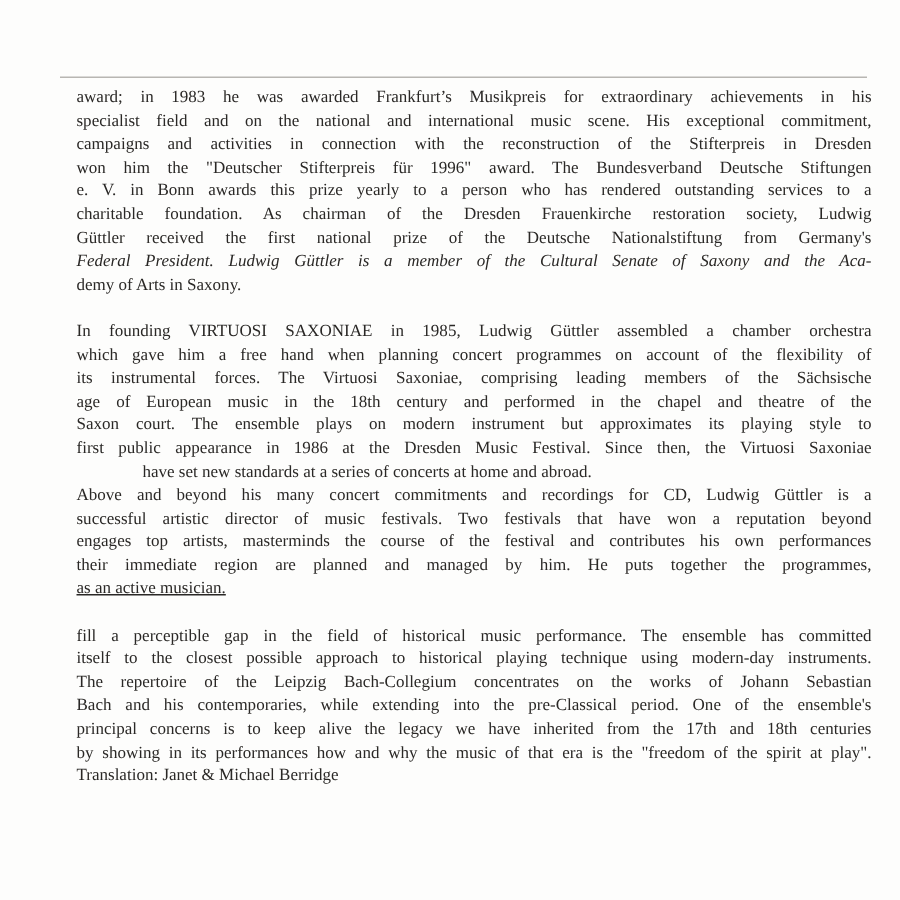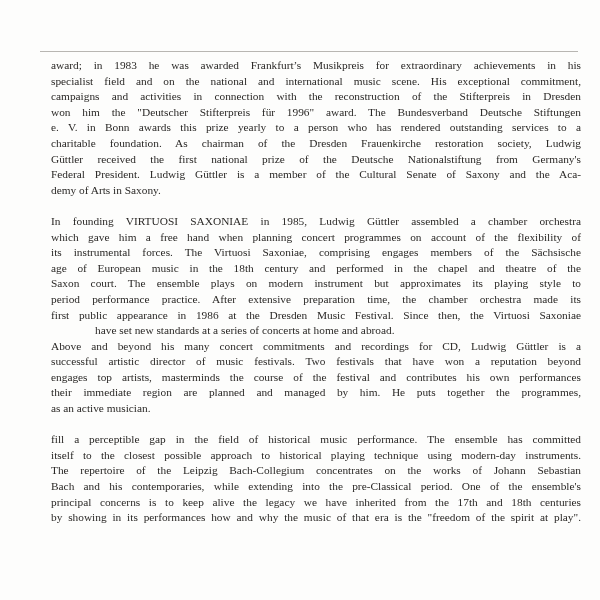--- a/index.html
+++ b/index.html
@@ -36,43 +36,43 @@
 
 <div class="page">
   <div>
     <span class="line" style="display: block;">award; in 1983 he was awarded Frankfurt’s Musikpreis for extraordinary achievements in his</span>
     <span class="line" style="display: block;">specialist field and on the national and international music scene. His exceptional commitment,</span>
     <span class="line" style="display: block;">campaigns and activities in connection with the reconstruction of the Stifterpreis in Dresden</span>
     <span class="line" style="display: block;">won him the "Deutscher Stifterpreis für 1996" award. The Bundesverband Deutsche Stiftungen</span>
     <span class="line" style="display: block;">e. V. in Bonn awards this prize yearly to a person who has rendered outstanding services to a</span>
     <span class="line" style="display: block;">charitable foundation. As chairman of the Dresden Frauenkirche restoration society, Ludwig</span>
     <span class="line" style="display: block;">Güttler received the first national prize of the Deutsche Nationalstiftung from Germany's</span>
-    <span class="line" style="display: block;">Federal President. Ludwig Güttler is a member of the Cultural Senate of Saxony and the Aca-</span>
+    <span class="line" style="display: block; font-style: italic;">Federal President. Ludwig Güttler is a member of the Cultural Senate of Saxony and the Aca-</span>
     <span class="line last" style="display: block;">demy of Arts in Saxony.</span>
   </div>
   <div class="gap"></div>
   <div>
     <span class="line" style="display: block;">In founding VIRTUOSI SAXONIAE in 1985, Ludwig Güttler assembled a chamber orchestra</span>
     <span class="line" style="display: block;">which gave him a free hand when planning concert programmes on account of the flexibility of</span>
-    <span class="line" style="display: block;">its instrumental forces. The Virtuosi Saxoniae, comprising engages members of the Sächsische</span>
+    <span class="line" style="display: block;">its instrumental forces. The Virtuosi Saxoniae, comprising leading members of the Sächsische</span>
     <span class="line" style="display: block;">age of European music in the 18th century and performed in the chapel and theatre of the</span>
     <span class="line" style="display: block;">Saxon court. The ensemble plays on modern instrument but approximates its playing style to</span>
-    <span class="line" style="display: block;">period performance practice. After extensive preparation time, the chamber orchestra made its</span>
     <span class="line" style="display: block;">first public appearance in 1986 at the Dresden Music Festival. Since then, the Virtuosi Saxoniae</span>
     <span class="line last" style="display: block; margin-left: 44px;">have set new standards at a series of concerts at home and abroad.</span>
   </div>
   <div>
     <span class="line" style="display: block;">Above and beyond his many concert commitments and recordings for CD, Ludwig Güttler is a</span>
     <span class="line" style="display: block;">successful artistic director of music festivals. Two festivals that have won a reputation beyond</span>
     <span class="line" style="display: block;">engages top artists, masterminds the course of the festival and contributes his own performances</span>
     <span class="line" style="display: block;">their immediate region are planned and managed by him. He puts together the programmes,</span>
-    <span class="line last" style="display: block;">as an active musician.</span>
+    <span class="line last" style="display: block; text-decoration: underline;">as an active musician.</span>
   </div>
   <div class="gap"></div>
   <div>
     <span class="line" style="display: block;">fill a perceptible gap in the field of historical music performance. The ensemble has committed</span>
     <span class="line" style="display: block;">itself to the closest possible approach to historical playing technique using modern-day instruments.</span>
     <span class="line" style="display: block;">The repertoire of the Leipzig Bach-Collegium concentrates on the works of Johann Sebastian</span>
     <span class="line" style="display: block;">Bach and his contemporaries, while extending into the pre-Classical period. One of the ensemble's</span>
     <span class="line" style="display: block;">principal concerns is to keep alive the legacy we have inherited from the 17th and 18th centuries</span>
     <span class="line" style="display: block;">by showing in its performances how and why the music of that era is the "freedom of the spirit at play".</span>
+    <span class="line last" style="display: block;">Translation: Janet &amp; Michael Berridge</span>
   </div>
 </div>
 
 </body></html>

